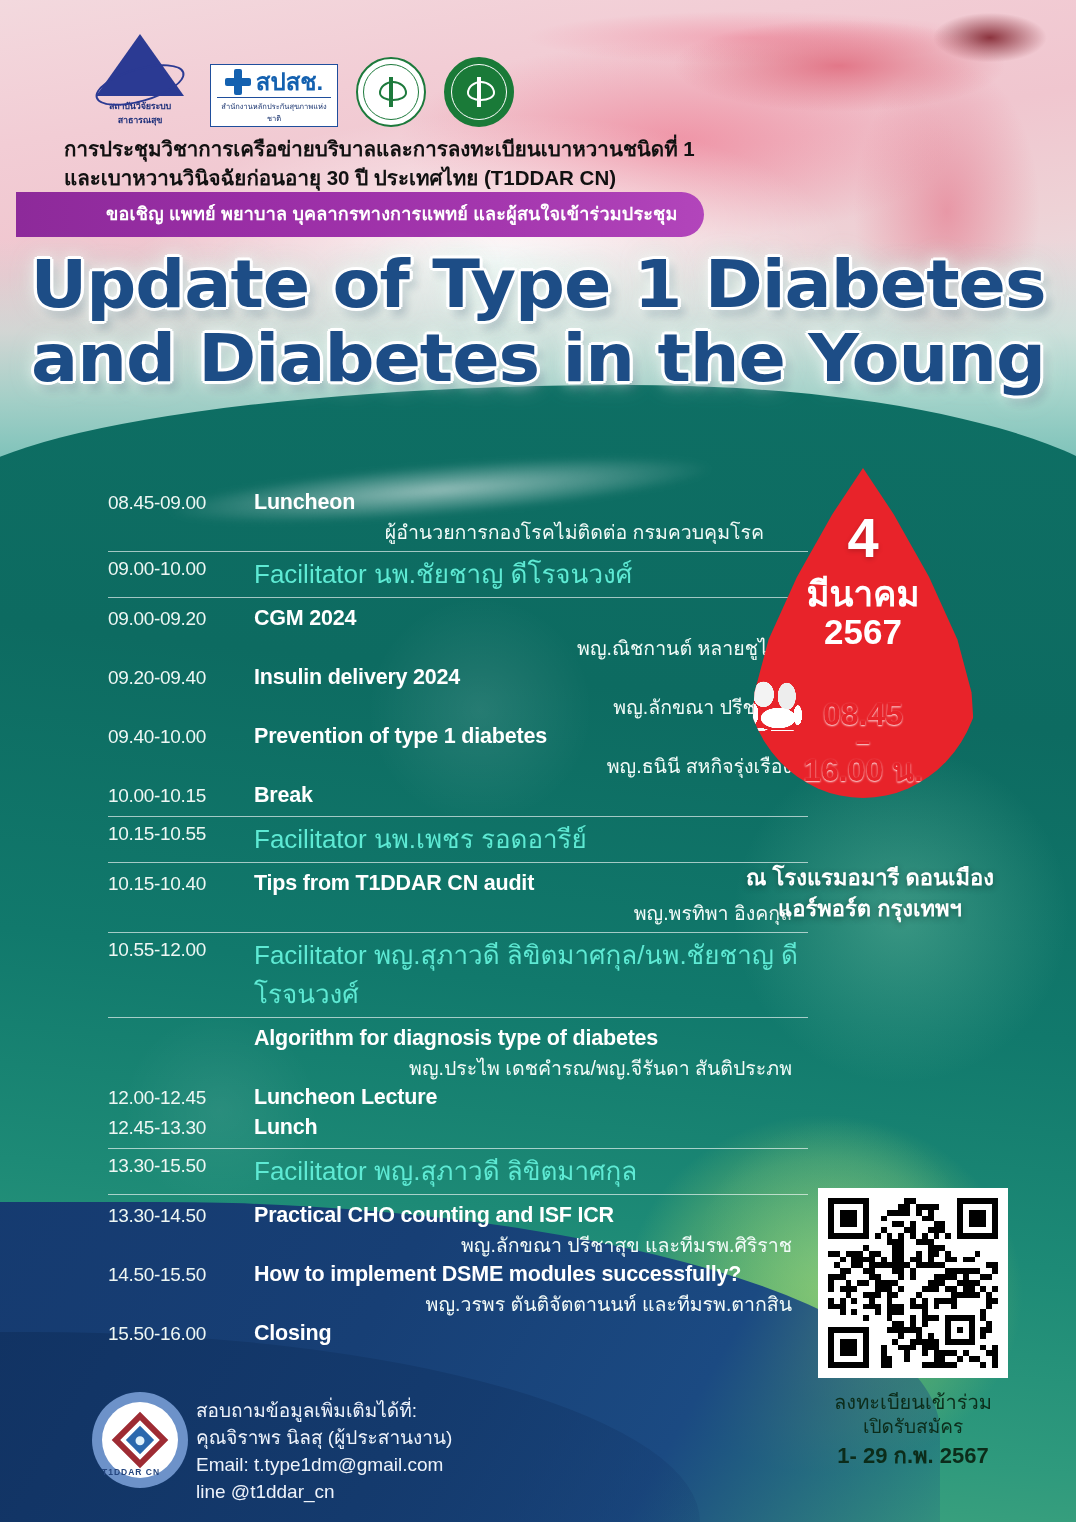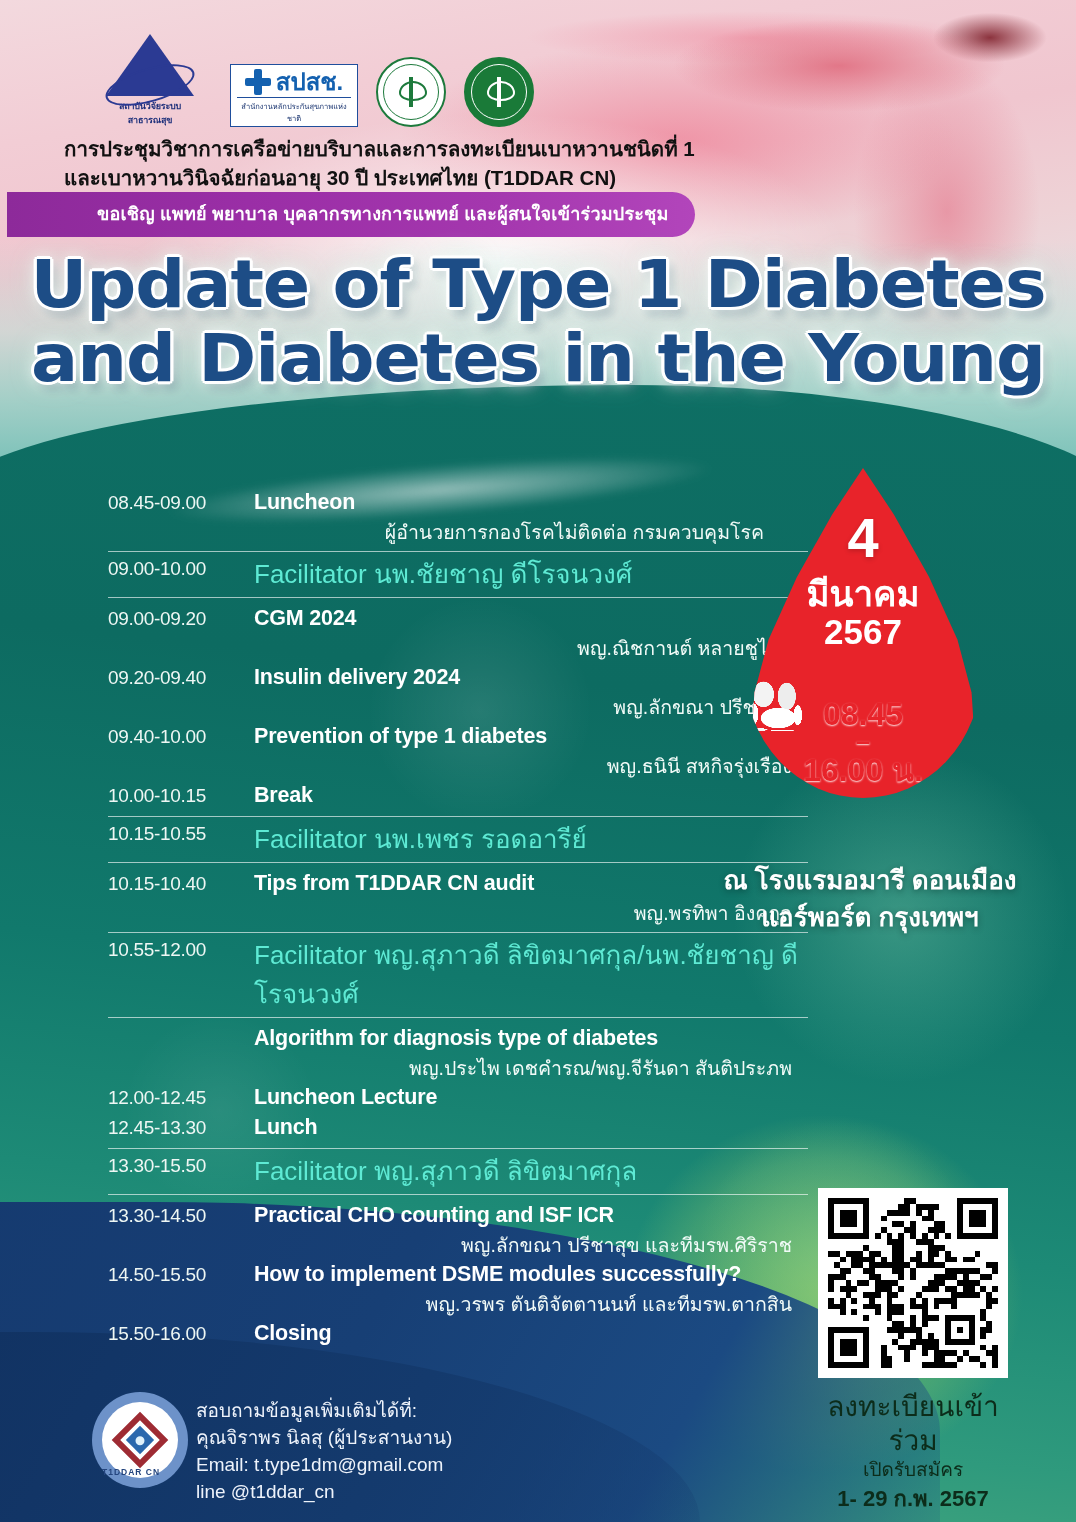--- a/index.html
+++ b/index.html
@@ -74,21 +74,21 @@
     border-radius:0 70% 0 0 / 0 230px 0 0;
   }
   .wave-navy2{
     position:absolute; left:-200px; bottom:-140px; width:900px; height:330px;
     background:linear-gradient(120deg,#10305f 0%, #143a6d 60%, rgba(20,58,109,0) 100%);
     border-radius:0 74% 0 0 / 0 190px 0 0;
   }
 
   
   .logos{ position:absolute; left:88px; top:34px; display:flex; align-items:flex-end; gap:18px; }
-  .logo{ position:relative;margin-left:10px; }
+  .logo{ position:relative; }
   .logo-hsri{ width:104px; text-align:center; }
   .tri{ width:0;height:0;margin:0 auto;
         border-left:44px solid transparent;border-right:44px solid transparent;
         border-bottom:62px solid #2b3a93; }
   .tri-ring{ position:absolute; left:6px; top:34px; width:92px; height:34px;
              border:2.5px solid #2b3a93; border-radius:50%; transform:rotate(-16deg); }
   .logo-cap{ font-size:9px; color:#1d2f7a; font-weight:bold; margin-top:3px; letter-spacing:-.2px; }
   .logo-nhso{ width:128px; border:1.5px solid #1f4e9c; background:#fff; padding:4px 6px 2px; }
   .nhso-row{ display:flex; align-items:center; justify-content:center; gap:5px; }
   .cross{ position:relative; width:26px; height:26px; }
@@ -108,21 +108,21 @@
   .seal-filled{ background:#1a7a38; border-color:#1a7a38; }
   .seal-filled::before{ border-color:#fff; }
   .seal-filled .seal-core::before{ background:#fff; }
   .seal-filled .seal-core::after{ border-color:#fff; }
 
   .head-title{
     position:absolute; left:64px; top:134px; width:660px;
     color:#111; font-weight:bold; font-size:20.5px; line-height:1.42;
   }
   .invite{
-    position:absolute; left:7px; top:192px;
+    position:absolute; left:16px; top:192px;
     padding:7px 26px 9px 90px;
     background:linear-gradient(90deg,#8d2a9a 0%, #9a2ea6 35%, #a437ae 70%, #b245bb 100%);
     border-radius:0 24px 24px 0;
     color:#fff; font-weight:bold; font-size:18px; letter-spacing:.2px;
   }
 
   
   .maintitle{
     position:absolute; left:0; top:248px; width:1076px;
     text-align:center;
@@ -183,29 +183,29 @@
             radial-gradient(closest-side at 62% 98%, #fff 0 55%, rgba(255,255,255,0) 57%);
           background-size:60px 60px,56px 56px,64px 64px,58px 58px,60px 60px,60px 60px,60px 60px;
           background-repeat:no-repeat; }
   .drop-time{ position:absolute; left:0; right:0; bottom:12px; color:#e8232a;
               font-size:32px; font-weight:bold; line-height:1.0; text-shadow:0 1px 2px rgba(255,255,255,.9); }
   .drop-time .dash{ display:block; font-size:26px; line-height:.7; margin:2px 0 4px; }
   .drop-time .t2{ display:block; }
 
   
   .venue{ position:absolute; left:700px; top:862px; width:340px; text-align:center;
-          color:#fff; font-size:26px; font-weight:bold; line-height:1.42;
+          color:#fff; font-size:22px; font-weight:bold; line-height:1.42;
           text-shadow:0 2px 6px rgba(0,40,35,.45); }
 
   
   .qr-wrap{ position:absolute; left:818px; top:1188px; width:190px; }
   .qr-box{ width:190px; height:190px; background:#fff; padding:10px; }
   .qr{ width:170px; height:170px; display:block; }
   .qr-cap{ text-align:center; margin-top:12px; color:#0c2c1a; }
-  .qr-l1{ font-size:28px; font-weight:normal; line-height:1.2; }
+  .qr-l1{ font-size:20px; font-weight:normal; line-height:1.2; }
   .qr-l2{ font-size:19px; line-height:1.4; }
   .qr-l3{ font-size:22px; font-weight:bold; line-height:1.3; margin-top:1px; }
 
   
   .foot-logo{ position:absolute; left:92px; top:1392px; width:96px; height:96px;
               border-radius:50%; background:#6d92c9; display:flex; align-items:center;
               justify-content:center; }
   .foot-logo-in{ width:76px; height:76px; border-radius:50%; background:#fff;
                  display:flex; align-items:center; justify-content:center; position:relative; }
   .dia{ width:40px; height:40px; transform:rotate(45deg); border:6px solid #9e2b33;

